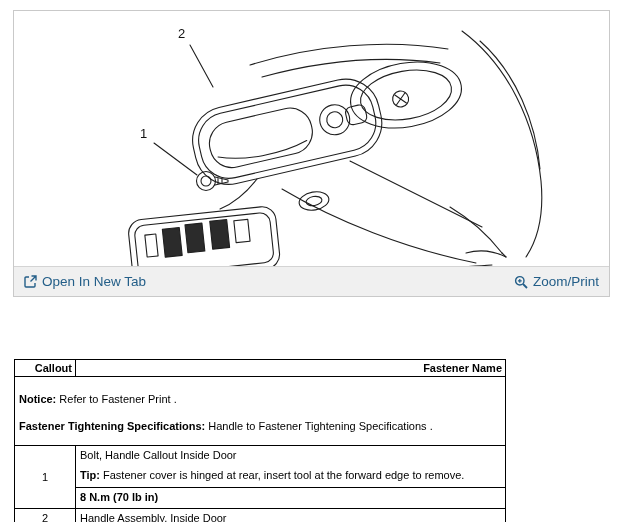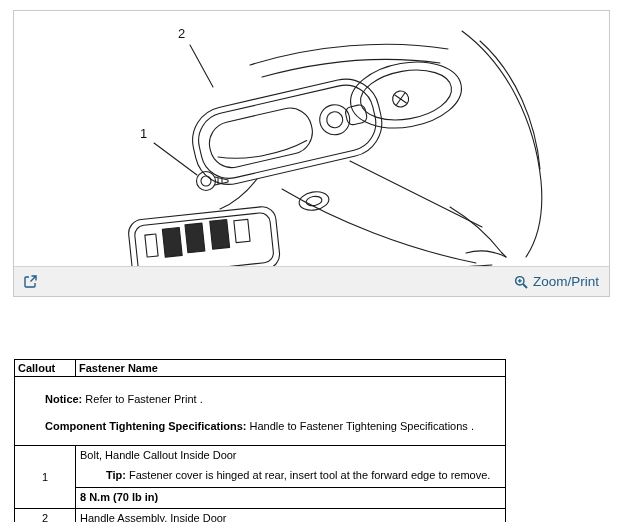--- a/index.html
+++ b/index.html
@@ -75,41 +75,41 @@
     border-collapse: collapse;
     font-size: 11px;
     color: #000000;
     table-layout: fixed;
   }
   .spec-table th, .spec-table td {
     border: 1px solid #000000;
   }
   .spec-table th {
     font-weight: bold;
-    text-align: left;
+    text-align: right;
     padding: 2px 3px;
     font-size: 11px;
   }
   .col-callout { width: 54px; }
   .callout-cell {
     text-align: center;
     vertical-align: middle;
     padding: 2px;
   }
   .notice-cell { padding: 2px 4px 12px 4px; }
   .notice-line { margin-top: 14px; line-height: 13px; }
   .component-cell { padding: 0; vertical-align: top; }
   .comp-line { padding: 3px 4px 2px 4px; line-height: 13px; }
   .comp-line.tip { padding-top: 5px; padding-bottom: 5px; }
   .comp-line.torque {
     border-top: 1px solid #000000;
     font-weight: bold;
     padding-bottom: 4px;
   }
-  b { font-weight: bold; margin-left: 26px; }
+  b { font-weight: bold; }
 </style>
 </head>
 <body>
 
 <div class="figure-box">
   <div class="diagram">
     <svg width="595" height="255" viewBox="0 0 595 255">
       <g stroke="#1f1f1f" fill="none" stroke-width="1.1" stroke-linecap="round" stroke-linejoin="round">
 
         <path d="M236 54 C300 34 372 28 434 38"></path>
@@ -174,20 +174,21 @@
     <span class="callout c1">1</span>
     <span class="callout c2">2</span>
   </div>
 
   <div class="figure-toolbar">
     <a class="tool-link">
       <svg class="icn" width="13" height="13" viewBox="0 0 13 13">
         <path d="M5 2 H2 C1.45 2 1 2.45 1 3 V11 C1 11.55 1.45 12 2 12 H10 C10.55 12 11 11.55 11 11 V8" stroke="#235e88" fill="none" stroke-width="1.4"></path>
         <path d="M7.5 1 H12 V5.5 M12 1 L6.5 6.5" stroke="#235e88" fill="none" stroke-width="1.4"></path>
       </svg>
+      <span>Open In New Tab</span>
     </a>
     <a class="tool-link">
       <svg class="icn" width="14" height="14" viewBox="0 0 14 14">
         <circle cx="5.8" cy="5.8" r="4.2" stroke="#235e88" fill="none" stroke-width="1.4"></circle>
         <path d="M3.9 5.8 H7.7 M5.8 3.9 V7.7" stroke="#235e88" fill="none" stroke-width="1.2"></path>
         <path d="M9 9 L13 13" stroke="#235e88" fill="none" stroke-width="1.8"></path>
       </svg>
       <span>Zoom/Print</span>
     </a>
   </div>
@@ -195,21 +196,21 @@
 
 <table class="spec-table">
   <tbody>
     <tr>
       <th class="col-callout">Callout</th>
       <th>Fastener Name</th>
     </tr>
     <tr>
       <td class="notice-cell" colspan="2">
         <div class="notice-line"><b>Notice:</b><span> Refer to Fastener Print .</span></div>
-        <div class="notice-line"><b>Component Tightening Specifications:</b><span> Handle to Fastener Tightening Specifications .</span></div>
+        <div class="notice-line"><b>Fastener Tightening Specifications:</b><span> Handle to Fastener Tightening Specifications .</span></div>
       </td>
     </tr>
     <tr>
       <td class="col-callout callout-cell">1</td>
       <td class="component-cell">
         <div class="comp-line">Bolt, Handle Callout Inside Door</div>
         <div class="comp-line tip"><b>Tip:</b><span> Fastener cover is hinged at rear, insert tool at the forward edge to remove.</span></div>
         <div class="comp-line torque">8 N.m (70 lb in)</div>
       </td>
     </tr>

